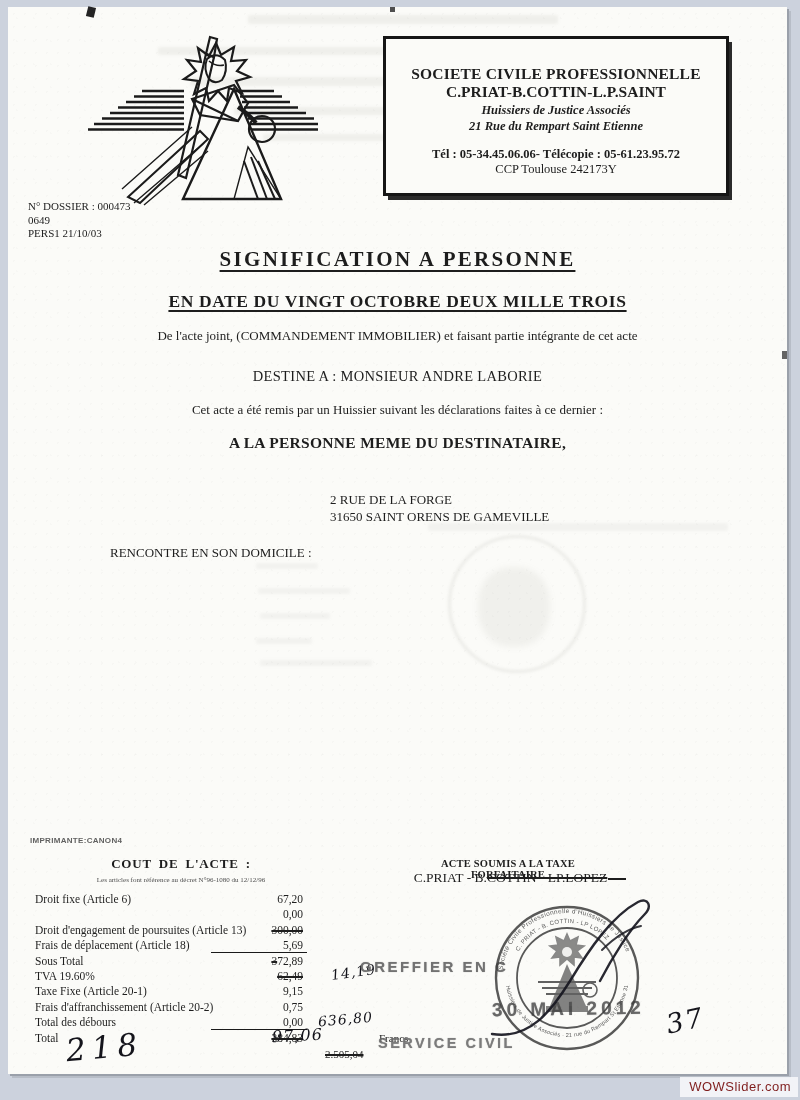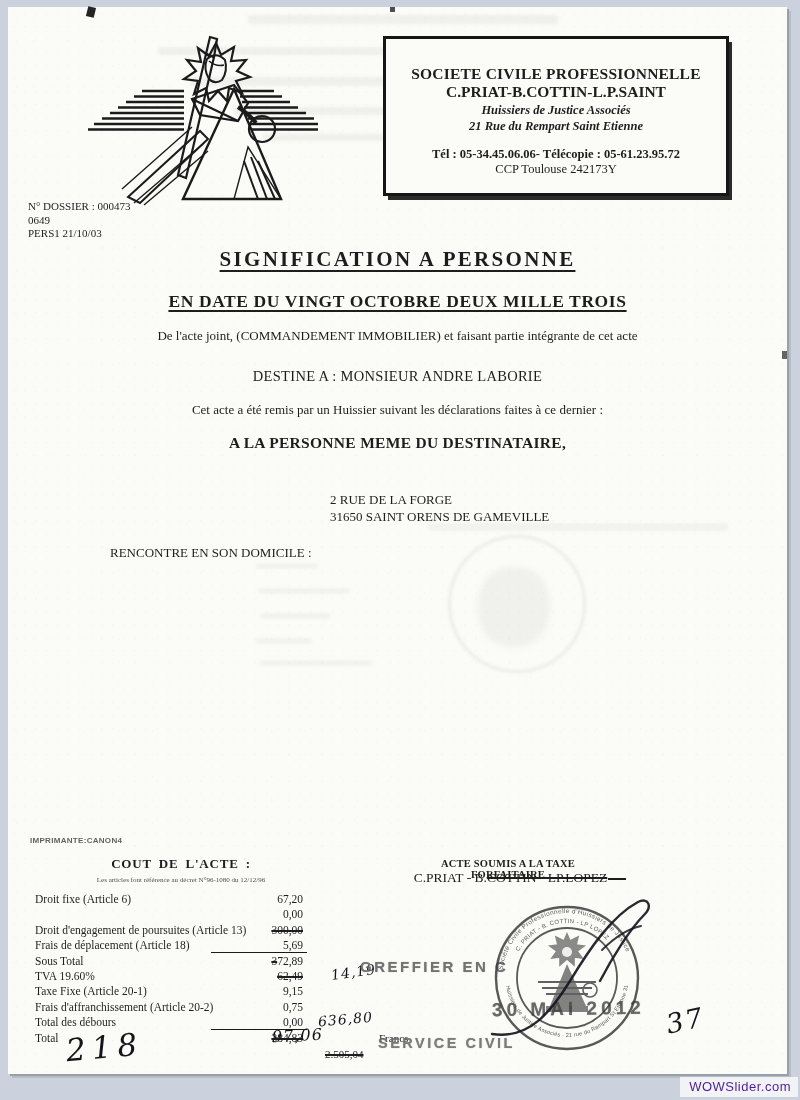--- a/index.html
+++ b/index.html
@@ -61,21 +61,21 @@
   .stkline{display:inline-block;width:18px;border-top:2px solid #1d1d1d;vertical-align:middle;margin-left:1px;}
   
   .stampgray{font-family:"Liberation Sans",sans-serif;font-weight:bold;color:#646464;text-shadow:0 0 1px rgba(100,100,100,.65);opacity:.9;white-space:nowrap;}
   .greffier{left:352px;top:951px;font-size:15px;letter-spacing:2.5px;}
   .datestamp{left:484px;top:991px;font-size:19px;letter-spacing:4px;transform:rotate(-1deg);color:#585858;}
   .service{left:370px;top:1028px;font-size:14.5px;letter-spacing:2.5px;color:#6e6e6e;}
   
   .hw218{left:58px;top:1022px;font-size:31px;transform:rotate(-5deg);letter-spacing:6px;}
   .hw37{left:658px;top:998px;font-size:27px;transform:rotate(-12deg);letter-spacing:2px;}
   
-  .wm{right:2px;bottom:3px;font-family:"Liberation Sans",sans-serif;font-size:13px;color:#4c1d95;background:rgba(248,249,251,.85);padding:2px 7px 3px 9px;letter-spacing:.5px;}
+  .wm{right:2px;bottom:3px;font-family:"Liberation Sans",sans-serif;font-size:13px;color:#7f1d1d;background:rgba(248,249,251,.85);padding:2px 7px 3px 9px;letter-spacing:.5px;}
   svg{display:block;}
 </style>
 </head>
 <body>
 
 <div class="frame">
   <div class="page">
 
     <div class="abs speck" style="left:79px;top:0;width:8px;height:10px;transform:rotate(14deg);"></div>
     <div class="abs speck" style="left:382px;top:0;width:5px;height:5px;opacity:.8;"></div>

